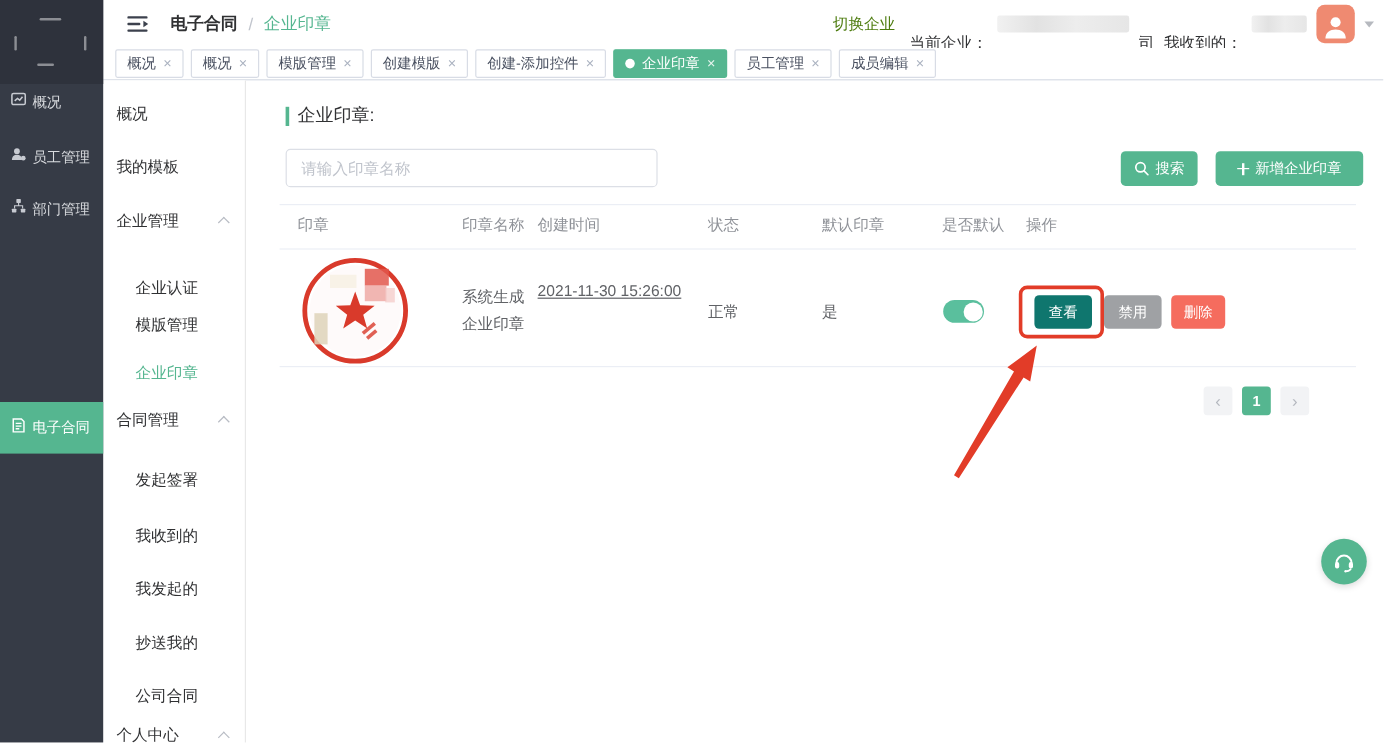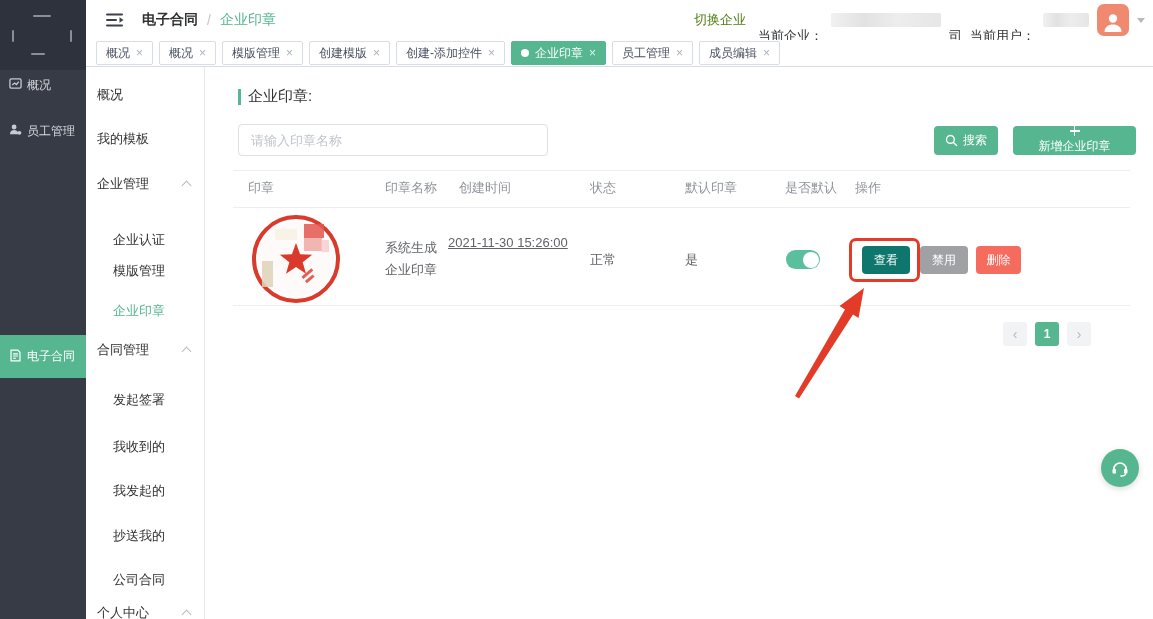--- a/index.html
+++ b/index.html
@@ -55,21 +55,21 @@
 
   
   .main { position:absolute; left:205px; top:67px; width:948px; height:552px; background:#fff; z-index:1; }
   .page-title { position:absolute; left:33px; top:20px; display:flex; align-items:center; font-size:15px; color:#303133; font-weight:500; }
   .tbar { width:3px; height:16px; background:#55b690; margin-right:7px; }
   .seal-search { position:absolute; left:33px; top:57px; width:310px; height:32px; border:1px solid #dcdfe6; border-radius:4px; padding:0 12px; font-size:13px; color:#701a75; outline:none; font-family:inherit; }
   .seal-search::placeholder { color:#c0c4cc; }
   .btn { display:inline-flex; align-items:center; justify-content:center; border:none; border-radius:4px; font-size:12px; color:#fff; cursor:pointer; font-family:inherit; gap:5px; }
   .btn-green { background:#55b690; }
   .btn-search { position:absolute; left:729px; top:59px; width:64px; height:29px; }
-  .btn-add { position:absolute; left:808px; top:59px; width:123px; height:29px;flex-direction:column; }
+  .btn-add { position:absolute; left:808px; top:59px; width:123px; height:29px; }
   .plus-icon { position:relative; width:10px; height:10px; display:inline-block; }
   .plus-icon::before, .plus-icon::after { content:""; position:absolute; background:#fff; }
   .plus-icon::before { left:4px; top:0; width:1.6px; height:10px; }
   .plus-icon::after { left:0; top:4px; width:10px; height:1.6px; }
   .hline { position:absolute; left:28px; width:897px; height:1px; background:#ebeef5; }
   .l1 { top:103px; } .l2 { top:140px; } .l3 { top:238px; }
   .th { position:absolute; top:112px; font-size:13px; color:#909399; white-space:nowrap; }
   .cell { position:absolute; font-size:13px; color:#606266; white-space:nowrap; }
   .seal { position:absolute; left:43px; top:143px; width:95px; height:95px; }
   .name { left:180px; top:170px; width:60px; line-height:22px; white-space:normal; }
@@ -111,20 +111,29 @@
       <span class="sd-lbl">概况</span>
     </div>
     <div class="sd-item" style="top:111px">
       <span><svg viewBox="0 0 14 14" fill="#c7cad1">
             <circle cx="5.5" cy="4.3" r="2.6"></circle>
             <path d="M1 12.2c0-3 2-4.6 4.5-4.6s4.5 1.6 4.5 4.6z"></path>
             <circle cx="11.2" cy="10.6" r="2.1"></circle>
           </svg></span>
       <span class="sd-lbl">员工管理</span>
     </div>
+    <div class="sd-item" style="top:154px">
+      <span><svg viewBox="0 0 14 14" fill="#c7cad1">
+            <rect x="5" y="1" width="4" height="3.4" rx=".6"></rect>
+            <rect x="1" y="9.6" width="4" height="3.4" rx=".6"></rect>
+            <rect x="9" y="9.6" width="4" height="3.4" rx=".6"></rect>
+            <path d="M6.5 4.4h1v2h3.6v3h-1v-2H3.9v2h-1v-3h3.6z"></path>
+          </svg></span>
+      <span class="sd-lbl">部门管理</span>
+    </div>
     <div class="sd-item active" style="top:335px">
       <span><svg viewBox="0 0 14 14">
             <path d="M2.2 1.2h7.3l2.3 2.3v9.3H2.2z" fill="none" stroke="#fff" stroke-width="1.3"></path>
             <path d="M4.4 5.2h5.2M4.4 7.6h5.2M4.4 10h3.2" stroke="#fff" stroke-width="1.2"></path>
           </svg></span>
       <span class="sd-lbl">电子合同</span>
     </div>
   </aside>
 
   <header class="topbar">
@@ -137,21 +146,21 @@
     <nav class="crumbs">
       <span class="crumb-root">电子合同</span>
       <span class="crumb-sep">/</span>
       <span class="crumb-cur">企业印章</span>
     </nav>
     <div class="topbar-right">
       <span class="switch-co">切换企业</span>
       <span class="tb-lbl">当前企业：</span>
       <span class="blur b1"></span>
       <span class="tb-lbl">司</span>
-      <span class="tb-lbl">当前用户：</span>
+      <span class="tb-lbl">我收到的：</span>
       <span class="blur b2"></span>
       <span class="avatar">
         <svg viewBox="0 0 24 24">
             <circle cx="12" cy="8.5" r="4.2" fill="#fff"></circle>
             <path d="M3.5 22c0-5 3.8-7.5 8.5-7.5s8.5 2.5 8.5 7.5z" fill="#fff"></path>
           </svg>
       </span>
       <span class="caret-down"></span>
     </div>
   </header>
@@ -226,21 +235,21 @@
       <span>搜索</span>
     </button>
     <button class="btn btn-green btn-add">
       <span class="plus-icon"></span>
       <span>新增企业印章</span>
     </button>
 
     <div class="hline l1"></div>
     <div class="th" style="left:43px">印章</div>
     <div class="th" style="left:180px">印章名称</div>
-    <div class="th" style="left:254px">创建时间</div>
+    <div class="th" style="left:243px">创建时间</div>
     <div class="th" style="left:385px">状态</div>
     <div class="th" style="left:480px">默认印章</div>
     <div class="th" style="left:580px">是否默认</div>
     <div class="th" style="left:650px">操作</div>
     <div class="hline l2"></div>
 
     <div class="seal">
       <svg viewBox="0 0 95 95">
         <circle cx="48" cy="49" r="42" fill="#fff" stroke="#d93a2b" stroke-width="4"></circle>
         <circle cx="48" cy="49" r="38" fill="#fdeeee" opacity="0.30"></circle>

